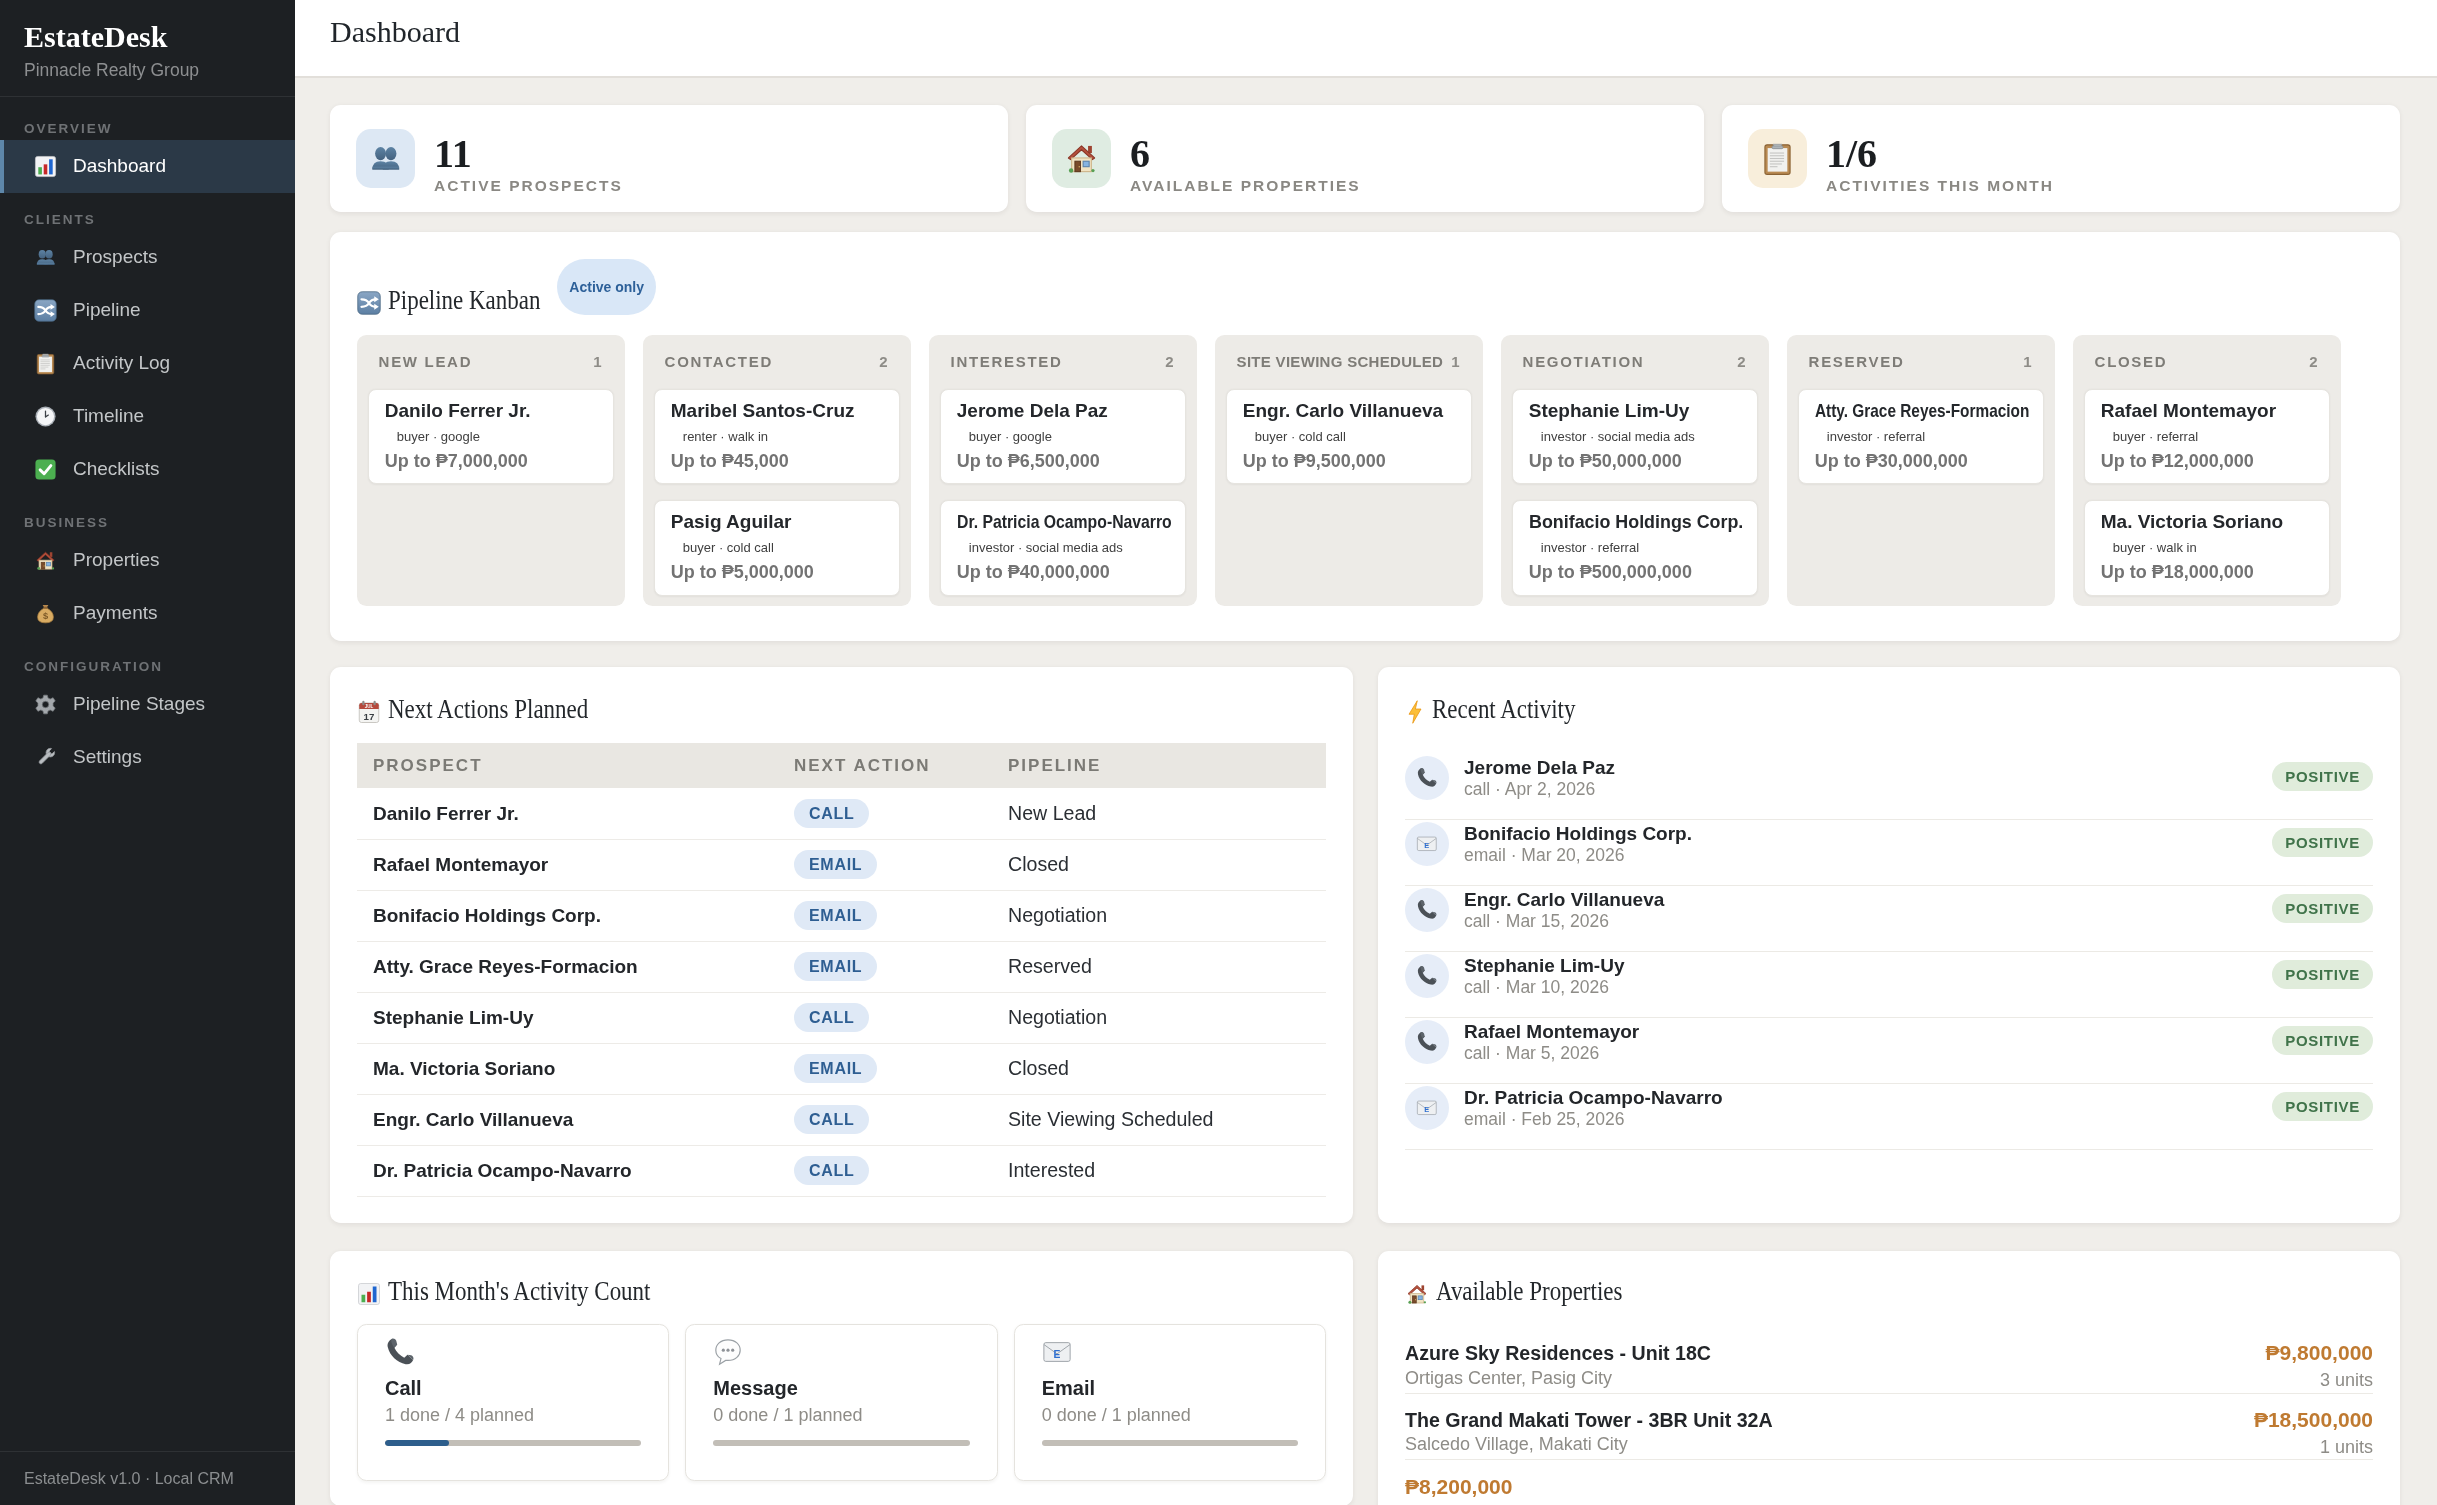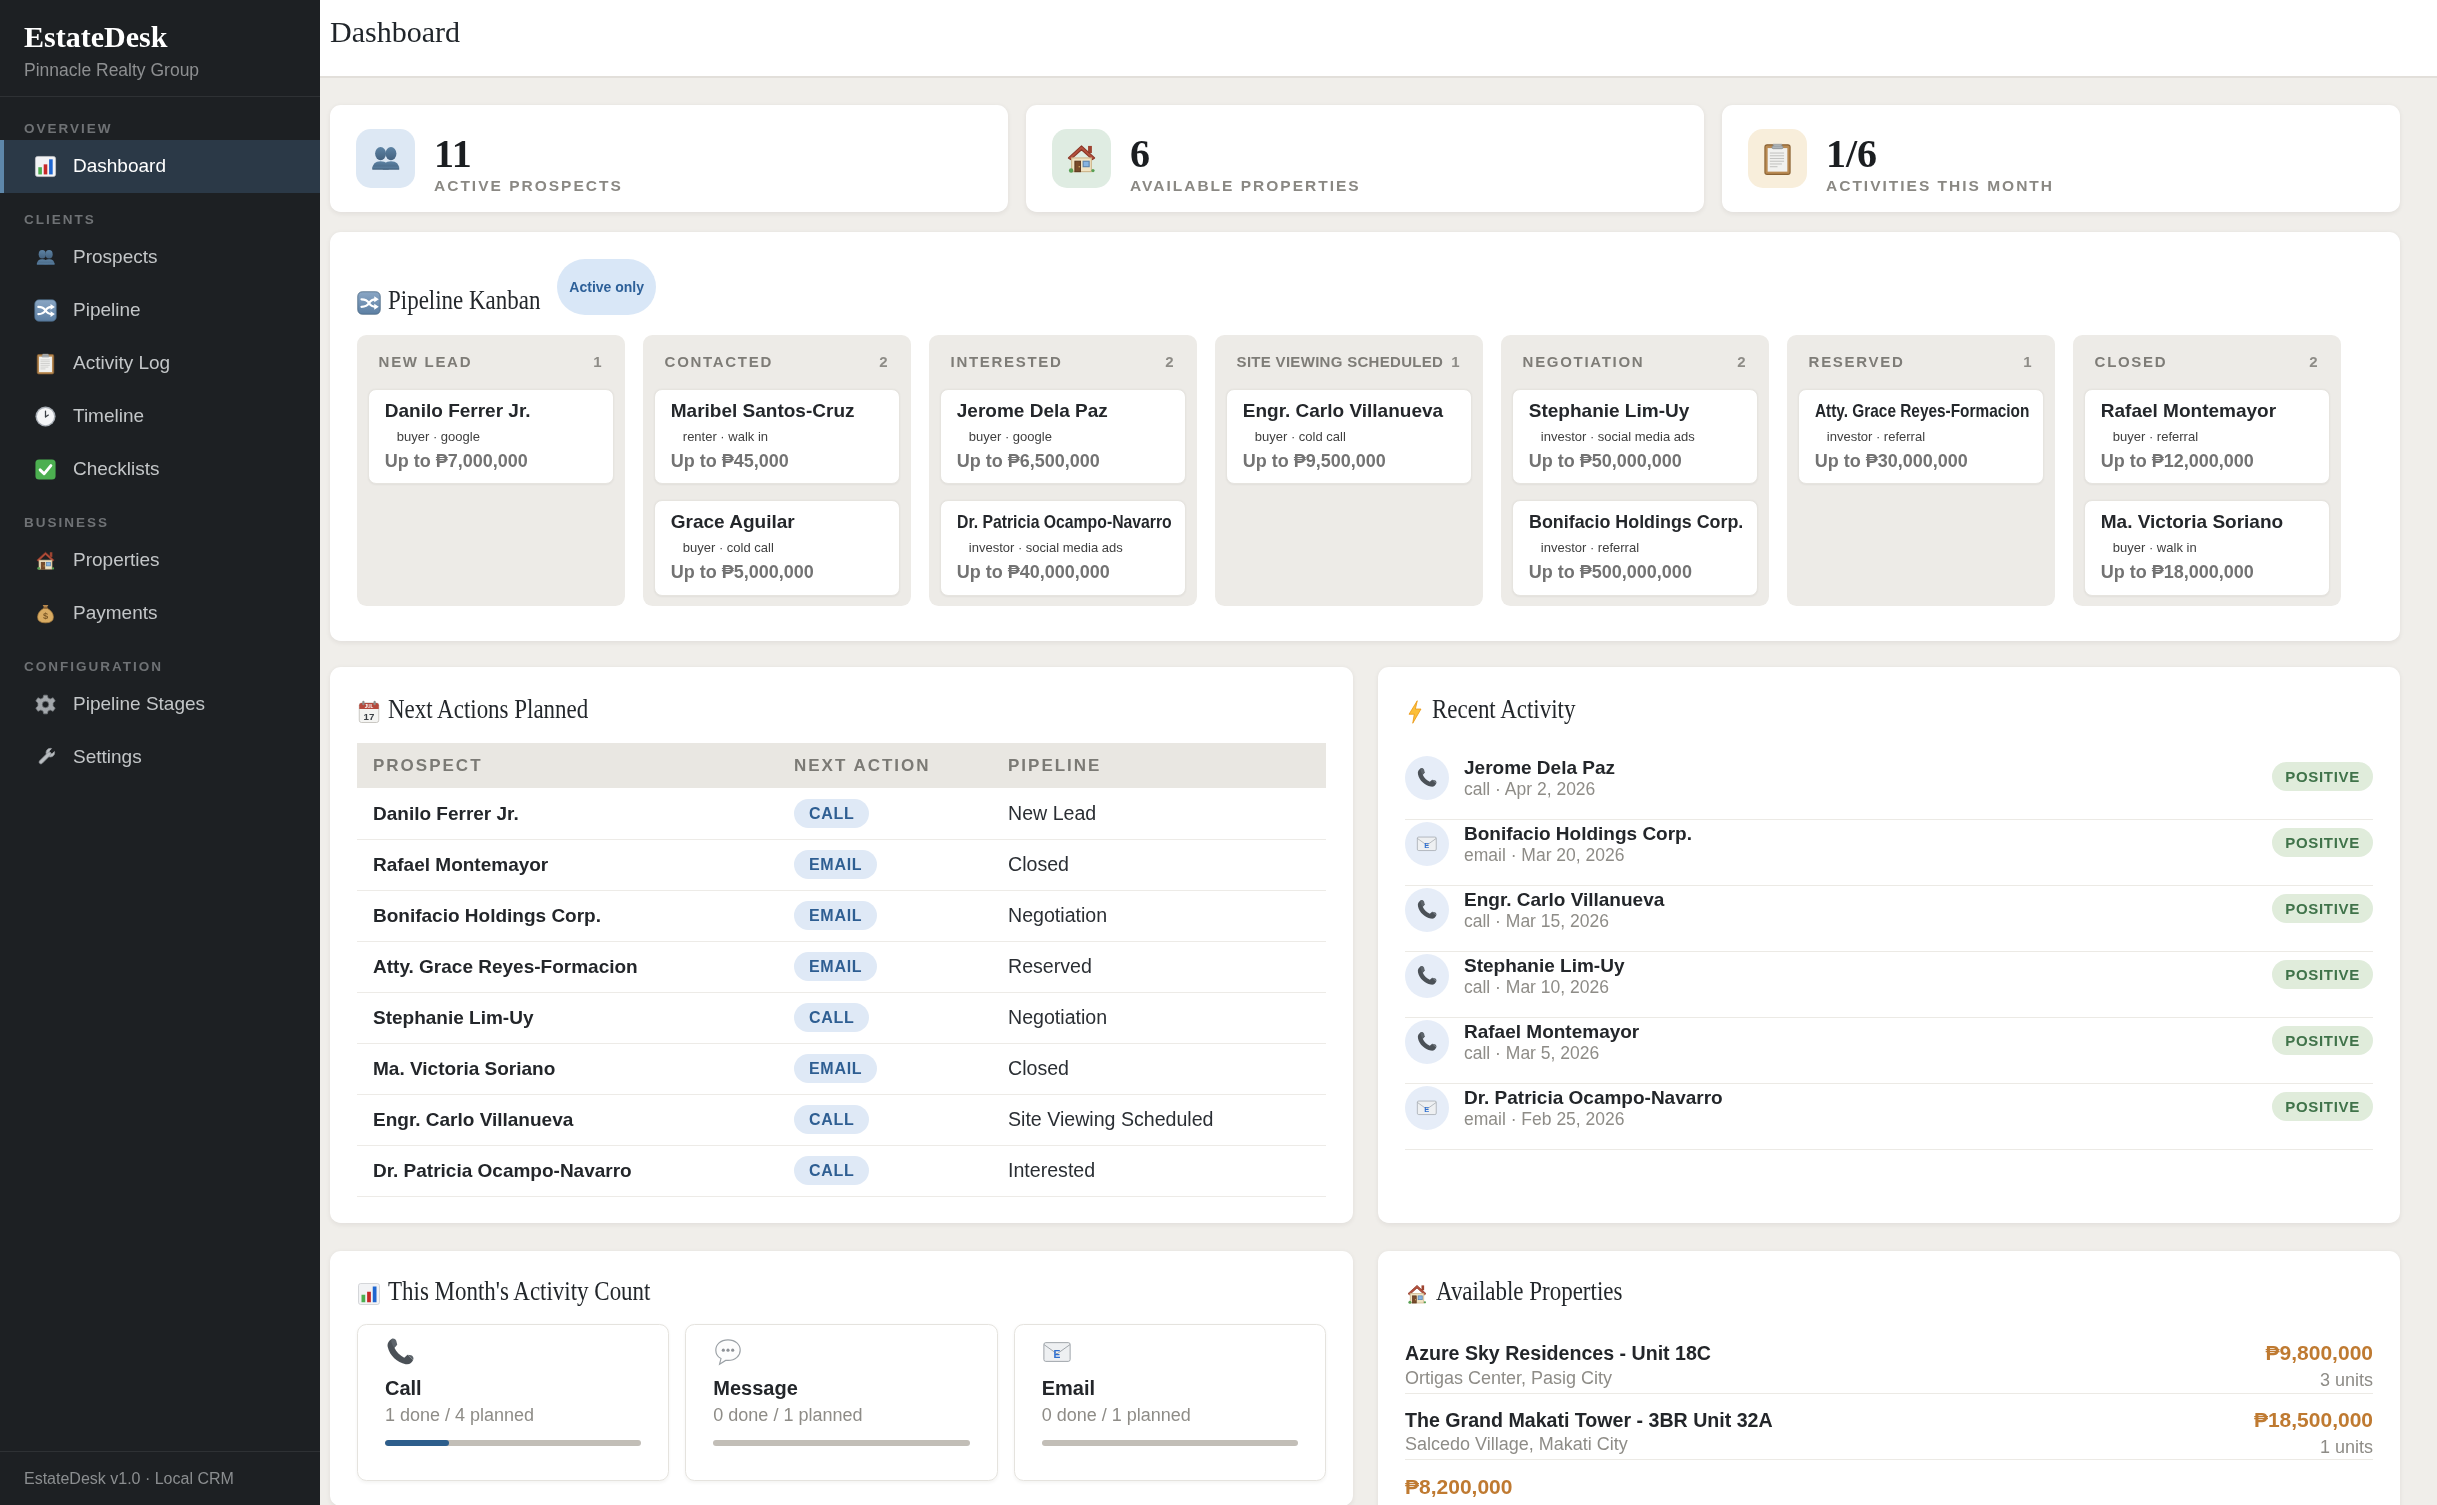--- a/index.html
+++ b/index.html
@@ -1,20 +1,20 @@
 <!DOCTYPE html>
 <html style="font-size:10.8px"><head>
 <meta charset="utf-8">
 <style>
 * { margin:0; padding:0; box-sizing:border-box; }
 html,body { width:2438px; height:1505px; overflow:hidden; }
 body { background:#f0eeea; font-family:"Liberation Sans", sans-serif; }
 
 
-aside { position:fixed; left:0; top:0; width:320px; height:1505px; background:#1d2023; z-index:5; }
+aside { position:fixed; left:0; top:0; width:295px; height:1505px; background:#1d2023; z-index:5; }
 .logo { padding:20px 24px 0; height:97px; border-bottom:1.3px solid #2e3134; }
 .logo h1 { font-family:"Liberation Serif", serif; font-weight:bold; font-size:30px; color:#fff; }
 .logo p { margin-top:6px; font-size:17.5px; color:#8d8f91; }
 .logo + .navlabel { margin-top:23.6px; }
 .navlabel { margin:19px 24px 4px; font-size:13.5px; font-weight:bold; letter-spacing:2px; color:#6f7275; }
 .item { height:53px; display:flex; align-items:center; padding-left:30px; gap:16px; font-size:19px; color:#c3c6c8; border-left:4px solid transparent; }
 .item.active { background:#2b3947; border-left-color:#5e87aa; color:#fff; }
 .item svg { width:23px; height:23px; flex:none; display:block; }
 .sidefoot { position:absolute; bottom:0; left:0; right:0; border-top:1.3px solid #2e3134; padding:17.5px 24px; font-size:16px; color:#8b8e90; }
 
@@ -347,21 +347,21 @@
             <div class="colhead">
               <span>CONTACTED</span>
               <b>2</b>
             </div>
           <div class="kcard">
               <div class="nm">Maribel Santos-Cruz</div>
               <div class="mt">renter · walk in</div>
               <div class="pr">Up to ₱45,000</div>
             </div>
           <div class="kcard">
-              <div class="nm">Grace Aguilar</div>
+              <div class="nm">Pasig Aguilar</div>
               <div class="mt">buyer · cold call</div>
               <div class="pr">Up to ₱5,000,000</div>
             </div>
         </div>
         <div class="col">
             <div class="colhead">
               <span>INTERESTED</span>
               <b>2</b>
             </div>
           <div class="kcard">

